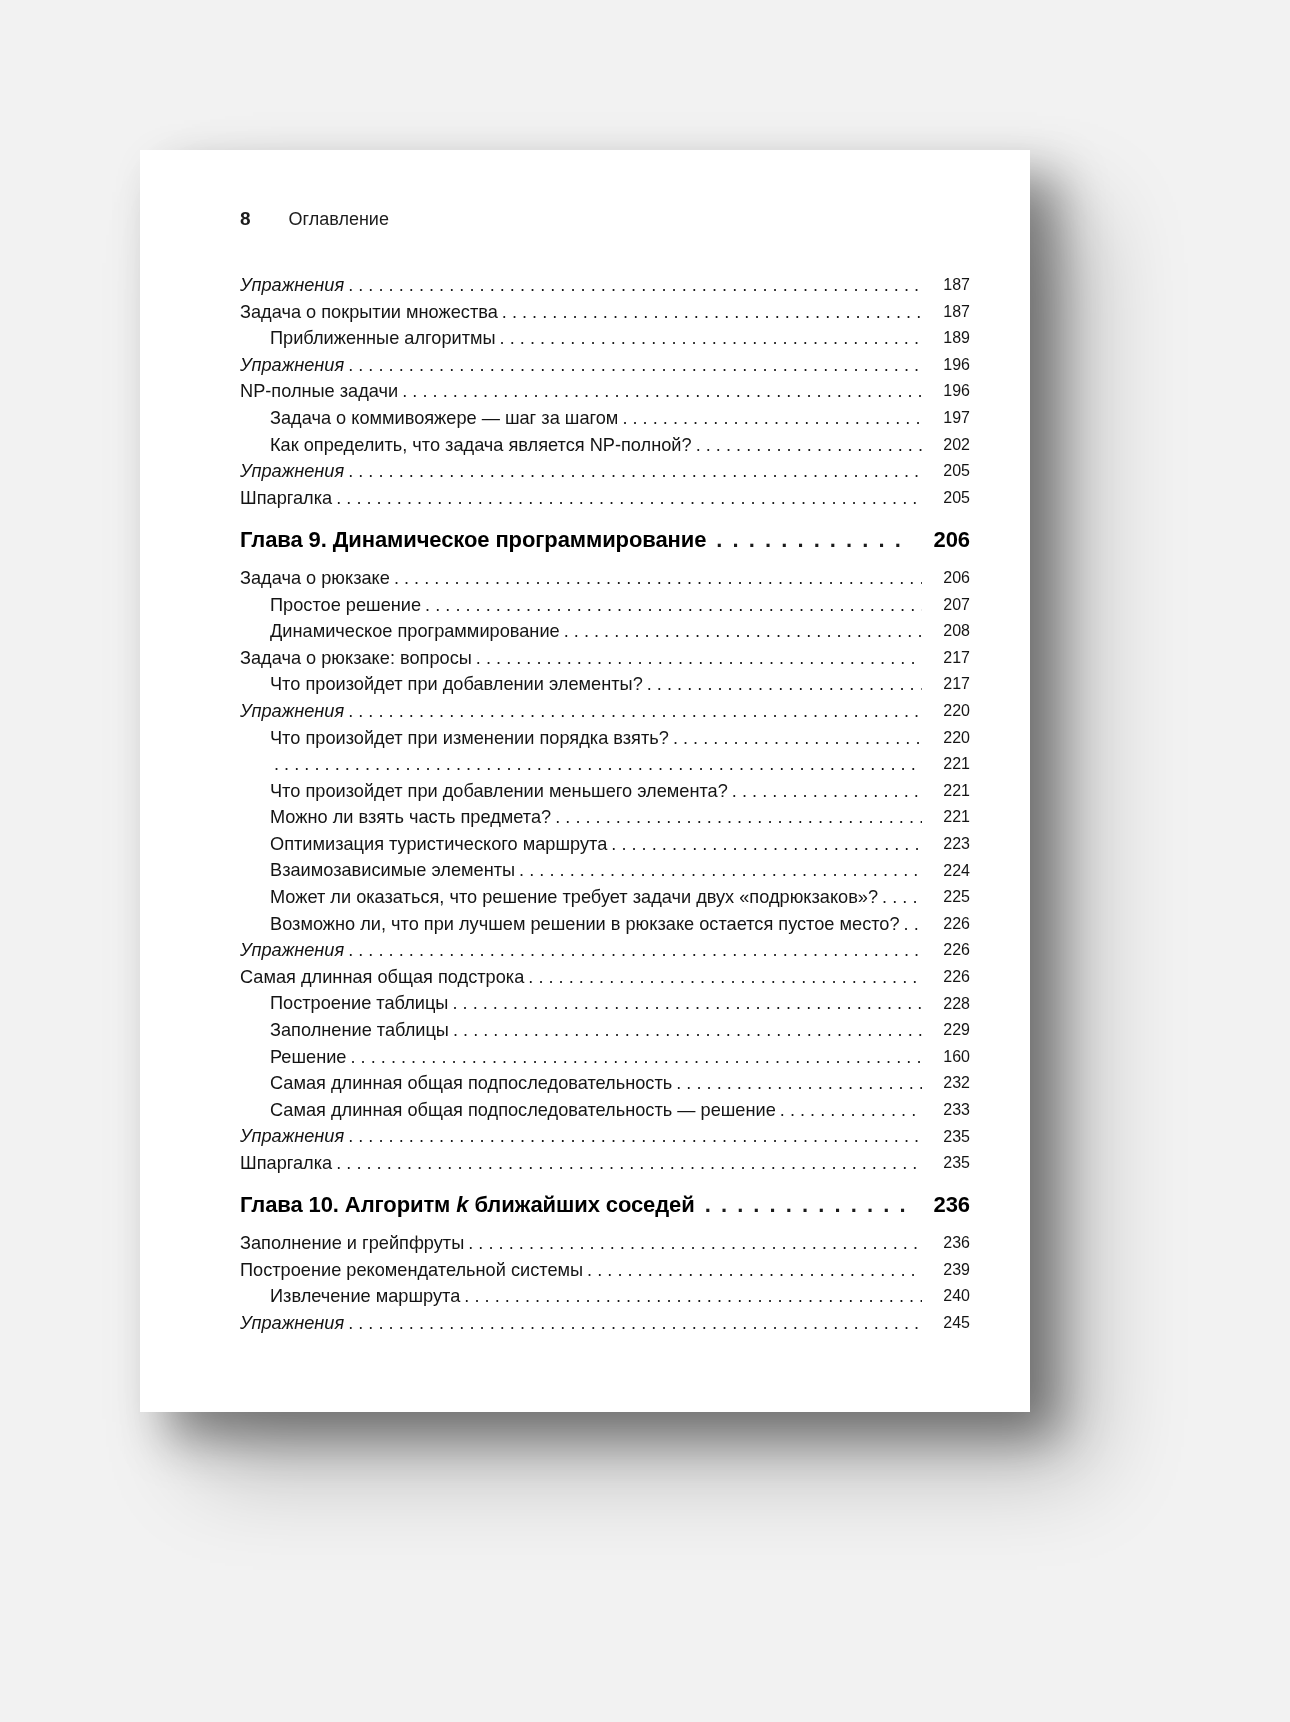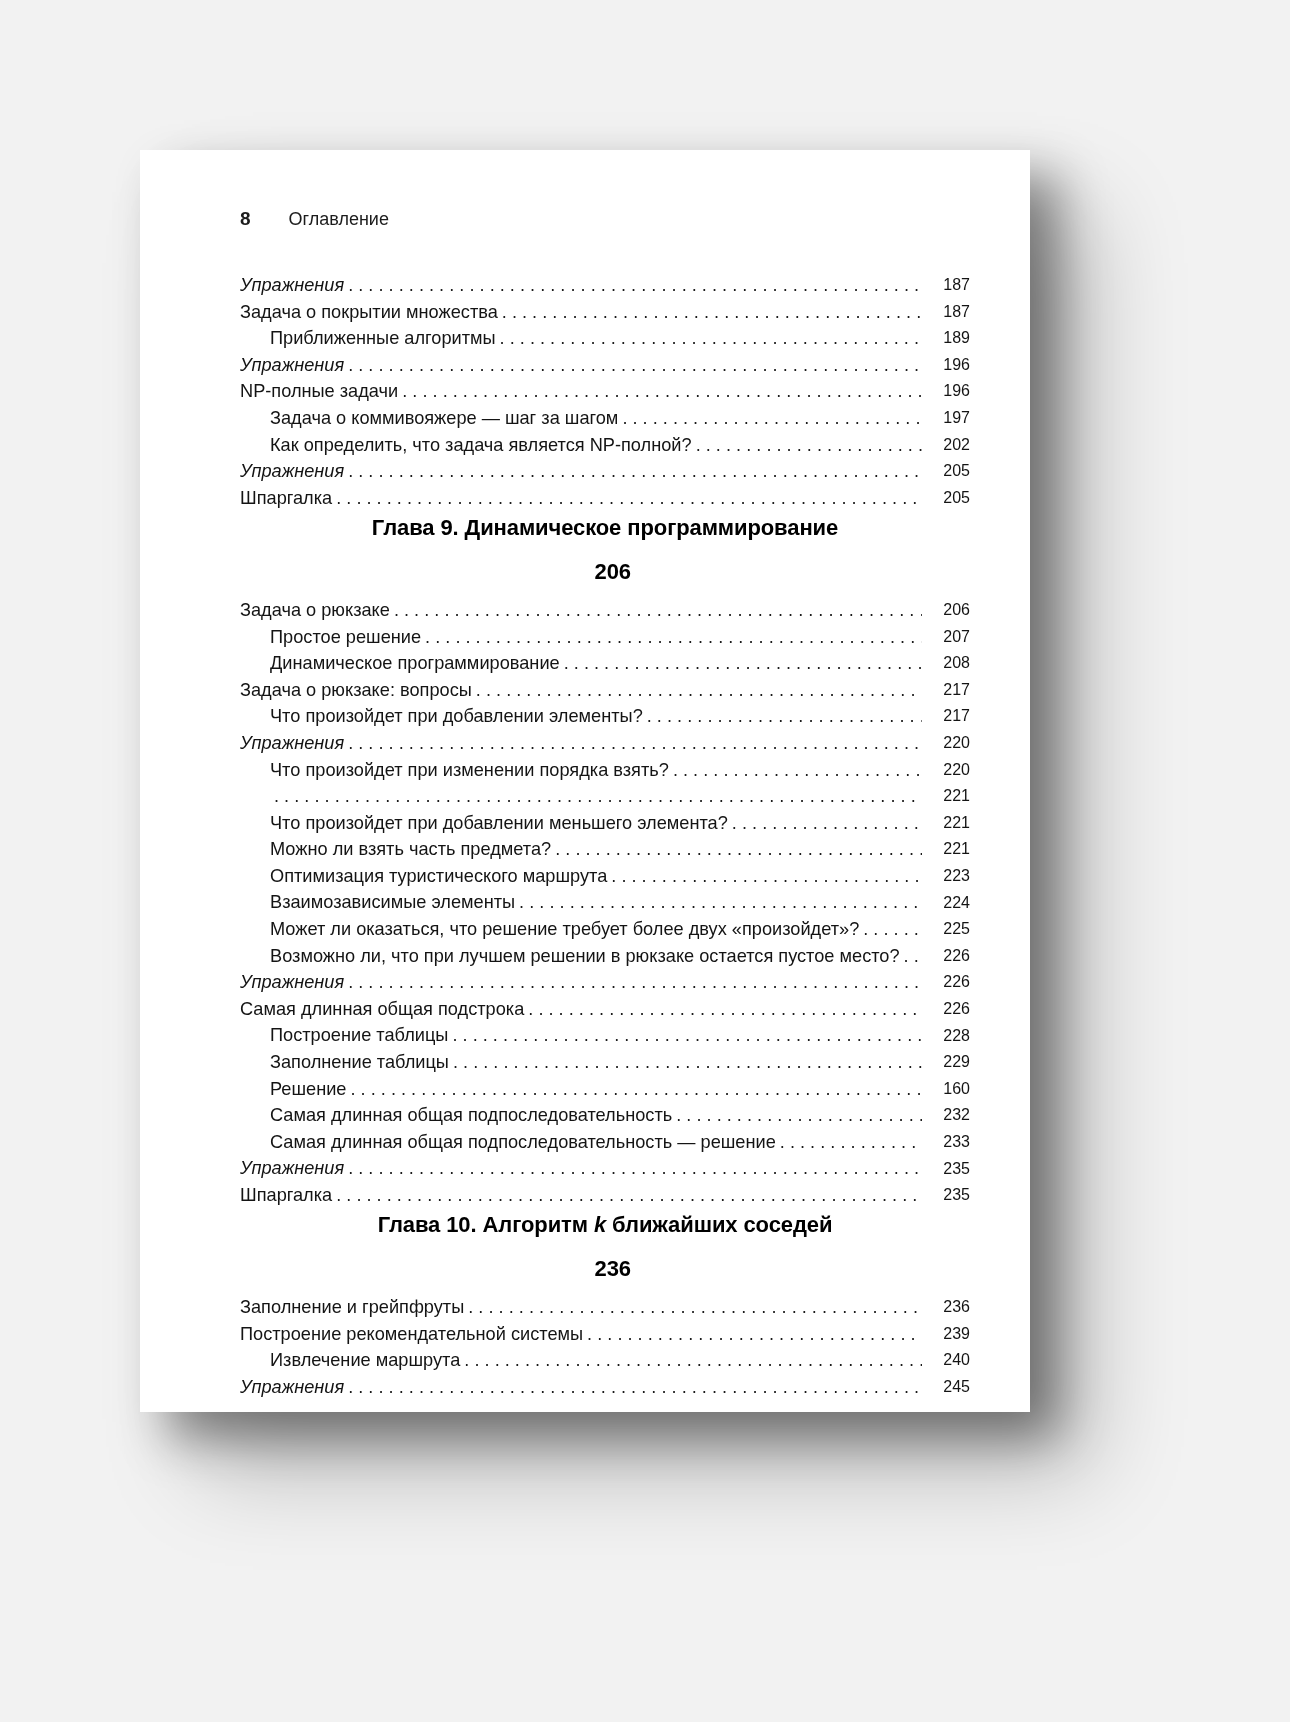--- a/index.html
+++ b/index.html
@@ -52,23 +52,22 @@
   }
   .row .num{
     flex:0 0 auto;width:44px;text-align:right;
     font-size:16px;
   }
   .lvl0{padding-left:0px;}
   .lvl1{padding-left:30px;}
   .ital .label{font-style:italic;}
   .chapter{
     font-size:22px;font-weight:bold;color:#000;
-    margin-top:10px;margin-bottom:18px;
+    margin-top:22px;margin-bottom:18px;
     letter-spacing:-0.1px;
-    flex-direction:column;
   }
   .chapter .label{font-weight:bold;}
   .chapter .num{font-weight:bold;font-size:22px;width:52px;}
   .chapter .dots{margin:0 10px;}
   .chapter .dots::before{
     content:". . . . . . . . . . . . . . . . . . . . . . . . . . . . . . . .";
     font-size:22px;font-weight:bold;letter-spacing:2px;
   }
   .chapter .kital{font-style:italic;}
 </style>
@@ -188,21 +187,21 @@
           <span class="label">Оптимизация туристического маршрута</span>
           <span class="dots"></span>
           <span class="num">223</span>
         </div>
         <div class="row lvl1">
           <span class="label">Взаимозависимые элементы</span>
           <span class="dots"></span>
           <span class="num">224</span>
         </div>
         <div class="row lvl1">
-          <span class="label">Может ли оказаться, что решение требует более двух «произойдет»?</span>
+          <span class="label">Может ли оказаться, что решение требует задачи двух «подрюкзаков»?</span>
           <span class="dots"></span>
           <span class="num">225</span>
         </div>
         <div class="row lvl1">
           <span class="label">Возможно ли, что при лучшем решении в рюкзаке остается пустое место?</span>
           <span class="dots"></span>
           <span class="num">226</span>
         </div>
         <div class="row lvl0 ital">
           <span class="label">Упражнения</span>

